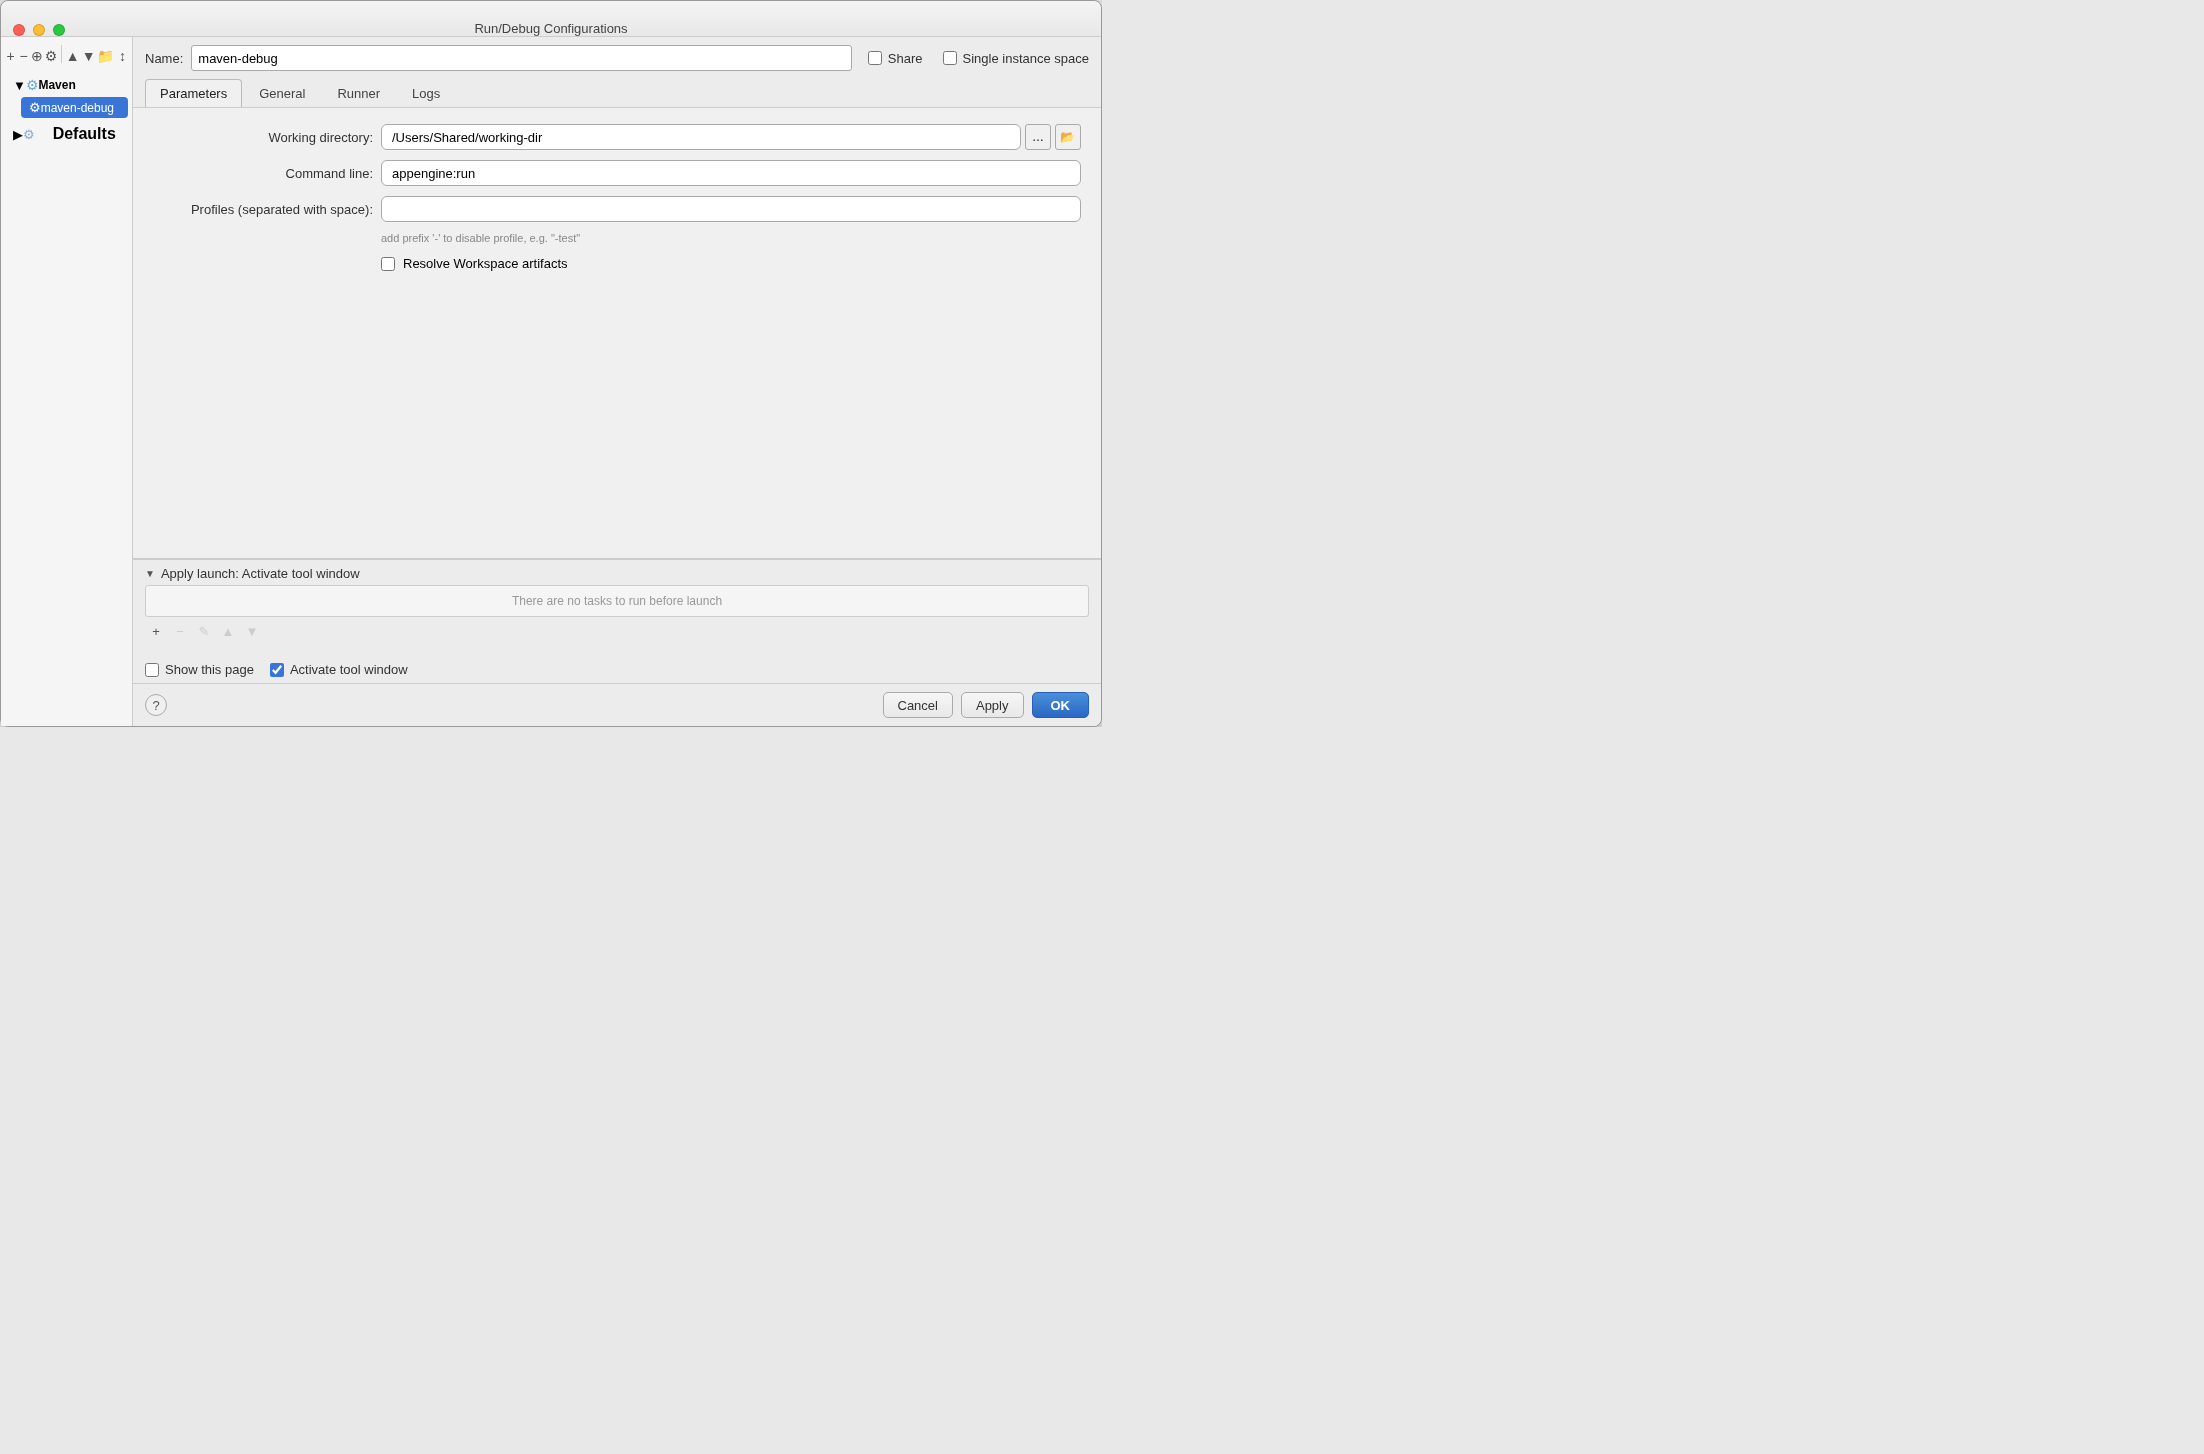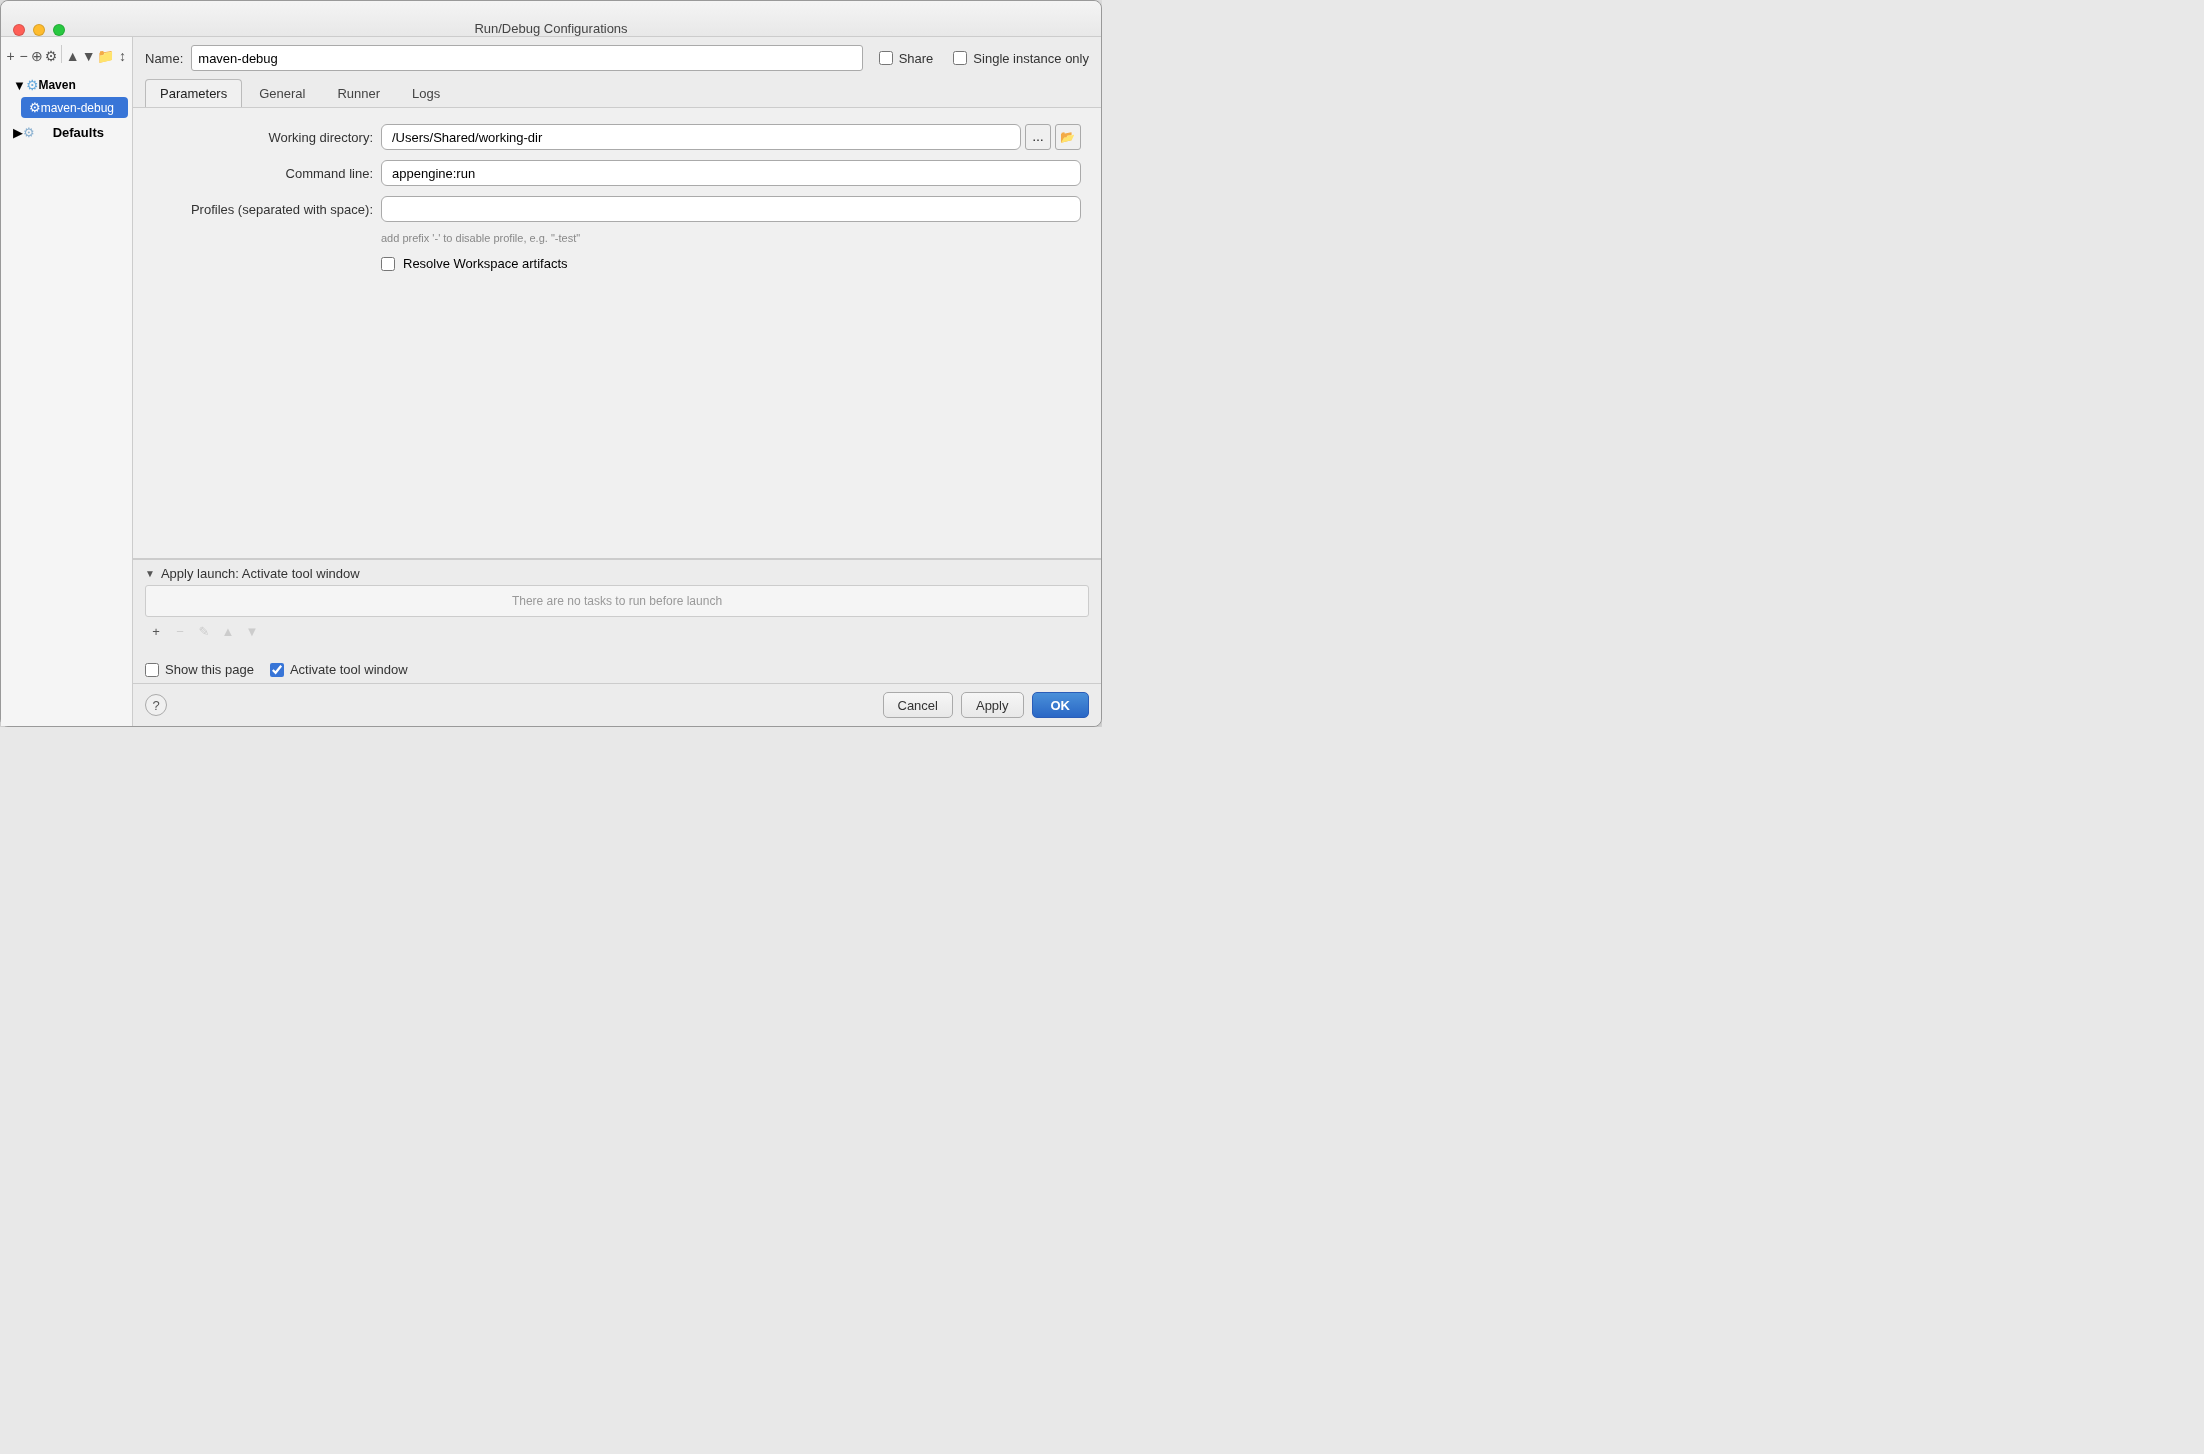--- a/index.html
+++ b/index.html
@@ -417,36 +417,36 @@
       <div class="maven-children">
         <div class="maven-debug-item">
           <span class="icon config-icon" style="color:white;">⚙</span>
           <span style="font-size:12px;">maven-debug</span>
         </div>
       </div>
 
       <div class="defaults-item" style="margin-top:4px;">
         <span class="arrow">▶</span>
         <span class="icon defaults-icon">⚙</span>
-        <span style="font-size:13px; font-weight:600;padding-left:18px;">Defaults</span>
+        <span style="font-size:16px; font-weight:600;padding-left:18px;">Defaults</span>
       </div>
     </div>
 
     <div class="right-panel">
 
       <div class="name-row">
         <span class="name-label">Name:</span>
         <input class="name-input" type="text" value="maven-debug" style="">
         <div class="share-area">
           <input type="checkbox" class="share-checkbox" style="">
           <span class="share-label">Share</span>
         </div>
         <div class="single-instance-area">
           <input type="checkbox" class="share-checkbox" style="">
-          <span class="share-label">Single instance only</span>
+          <span class="share-label">Single instance space</span>
         </div>
       </div>
 
       <div class="tabs-bar">
         <div class="tab active">Parameters</div>
         <div class="tab">General</div>
         <div class="tab">Runner</div>
         <div class="tab">Logs</div>
       </div>
 

